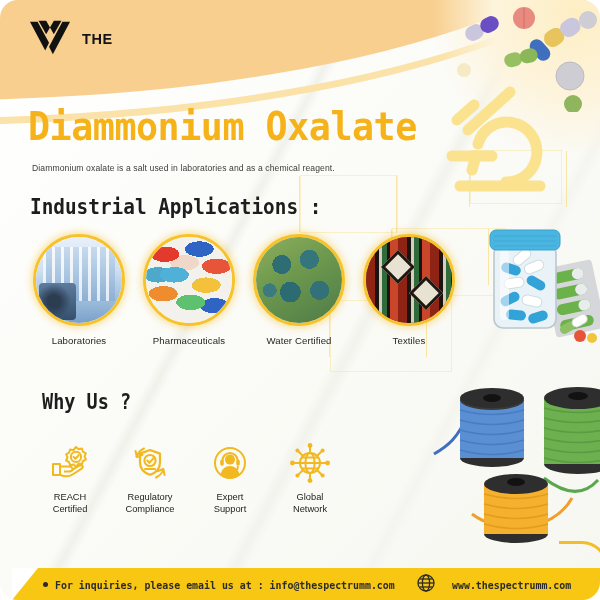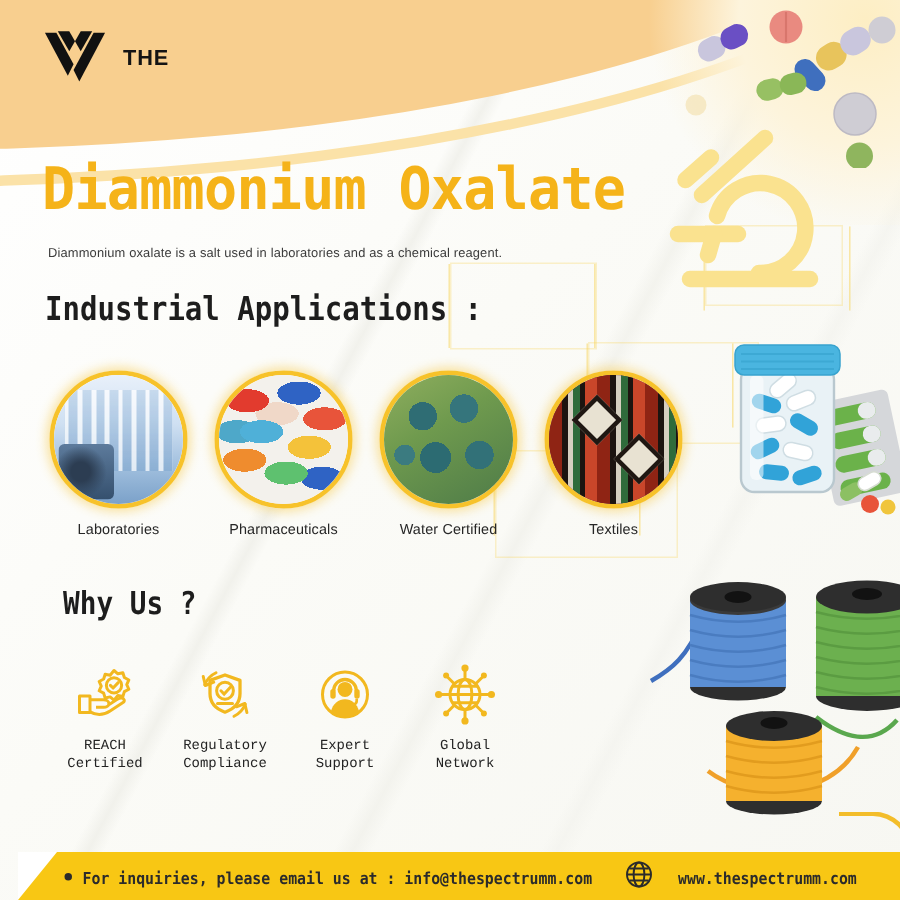--- a/index.html
+++ b/index.html
@@ -9,20 +9,21 @@
   }
   body {
     font-family: "Liberation Sans", sans-serif;
   }
   #poster {
     position: relative;
     width: 600px;
     height: 600px;
     overflow: hidden;
     background: #fdfdfb;
+    border-radius: 18px;
   }
 
   
   .bg-base {
     position: absolute;
     inset: 0;
     background:
       linear-gradient(135deg, #ffffff 0%, #fbfbf7 45%, #f7f7f2 100%);
   }
   .bg-diag {
@@ -124,21 +125,21 @@
     transform-origin: left center;
     white-space: nowrap;
     z-index: 8;
   }
   #appsHead { left: 30px; top: 194px; font-size: 22px; }
   #whyHead  { left: 42px; top: 390px; font-size: 21px; }
 
   
   .apps {
     position: absolute;
-    left: 24px; top: 247px;
+    left: 24px; top: 234px;
     width: 440px;
     display: flex;
     z-index: 7;
   }
   .app-item {
     width: 112px;
     text-align: center;
   }
   .app-circle {
     width: 86px; height: 86px;
@@ -225,21 +226,20 @@
   .feat {
     width: 80px;
     text-align: center;
   }
   .feat-ico { height: 46px; display:flex; align-items:center; justify-content:center; }
   .feat-label {
     margin-top: 5px;
     font-size: 9.3px;
     line-height: 1.32;
     color: #232323;
-    font-family: Liberation Mono, monospace;
   }
 
   
   .microscope { position:absolute; right:36px; top:86px; z-index:4; }
   .pills-top  { position:absolute; right:0; top:0; width:160px; height:112px; z-index:6; }
   .jar        { position:absolute; right:-2px; top:218px; z-index:6; }
   .spools     { position:absolute; right:0; bottom:42px; z-index:6; }
 
   
   .footer {

